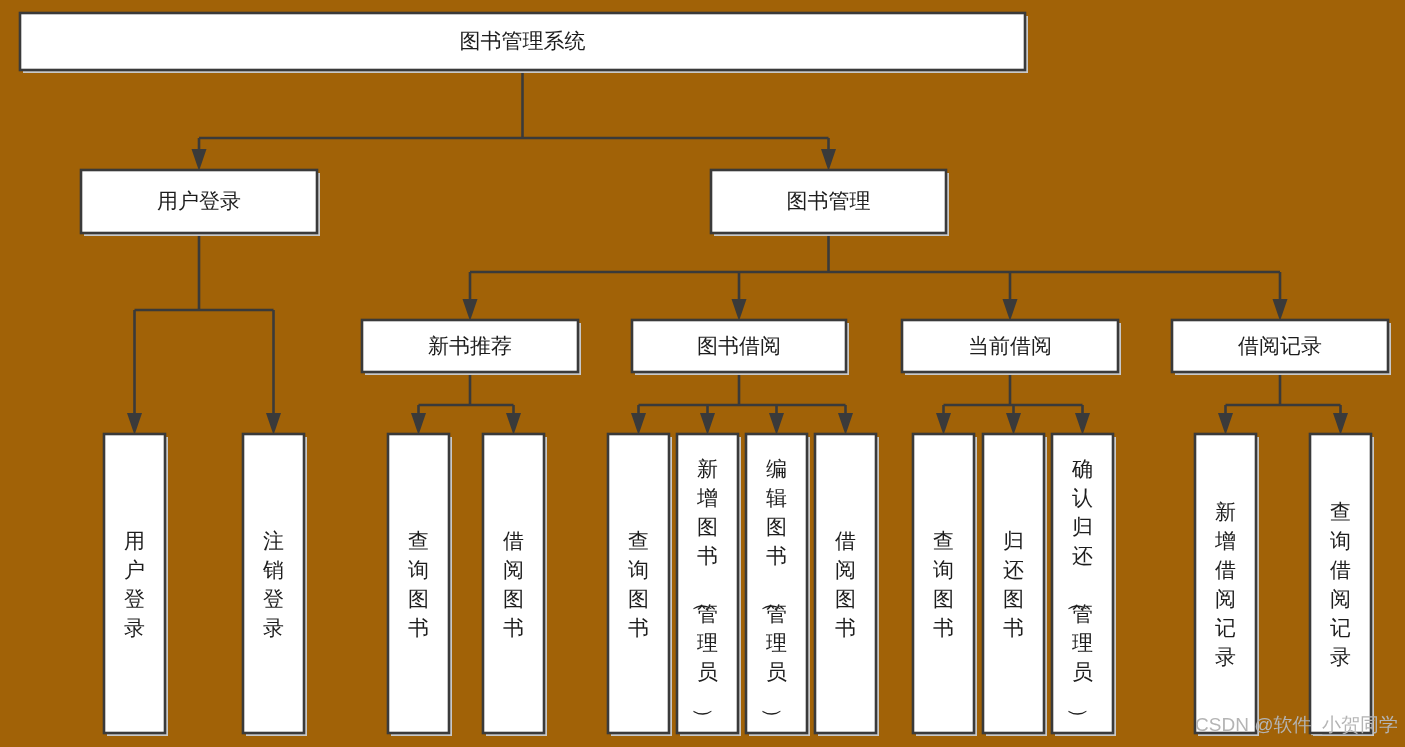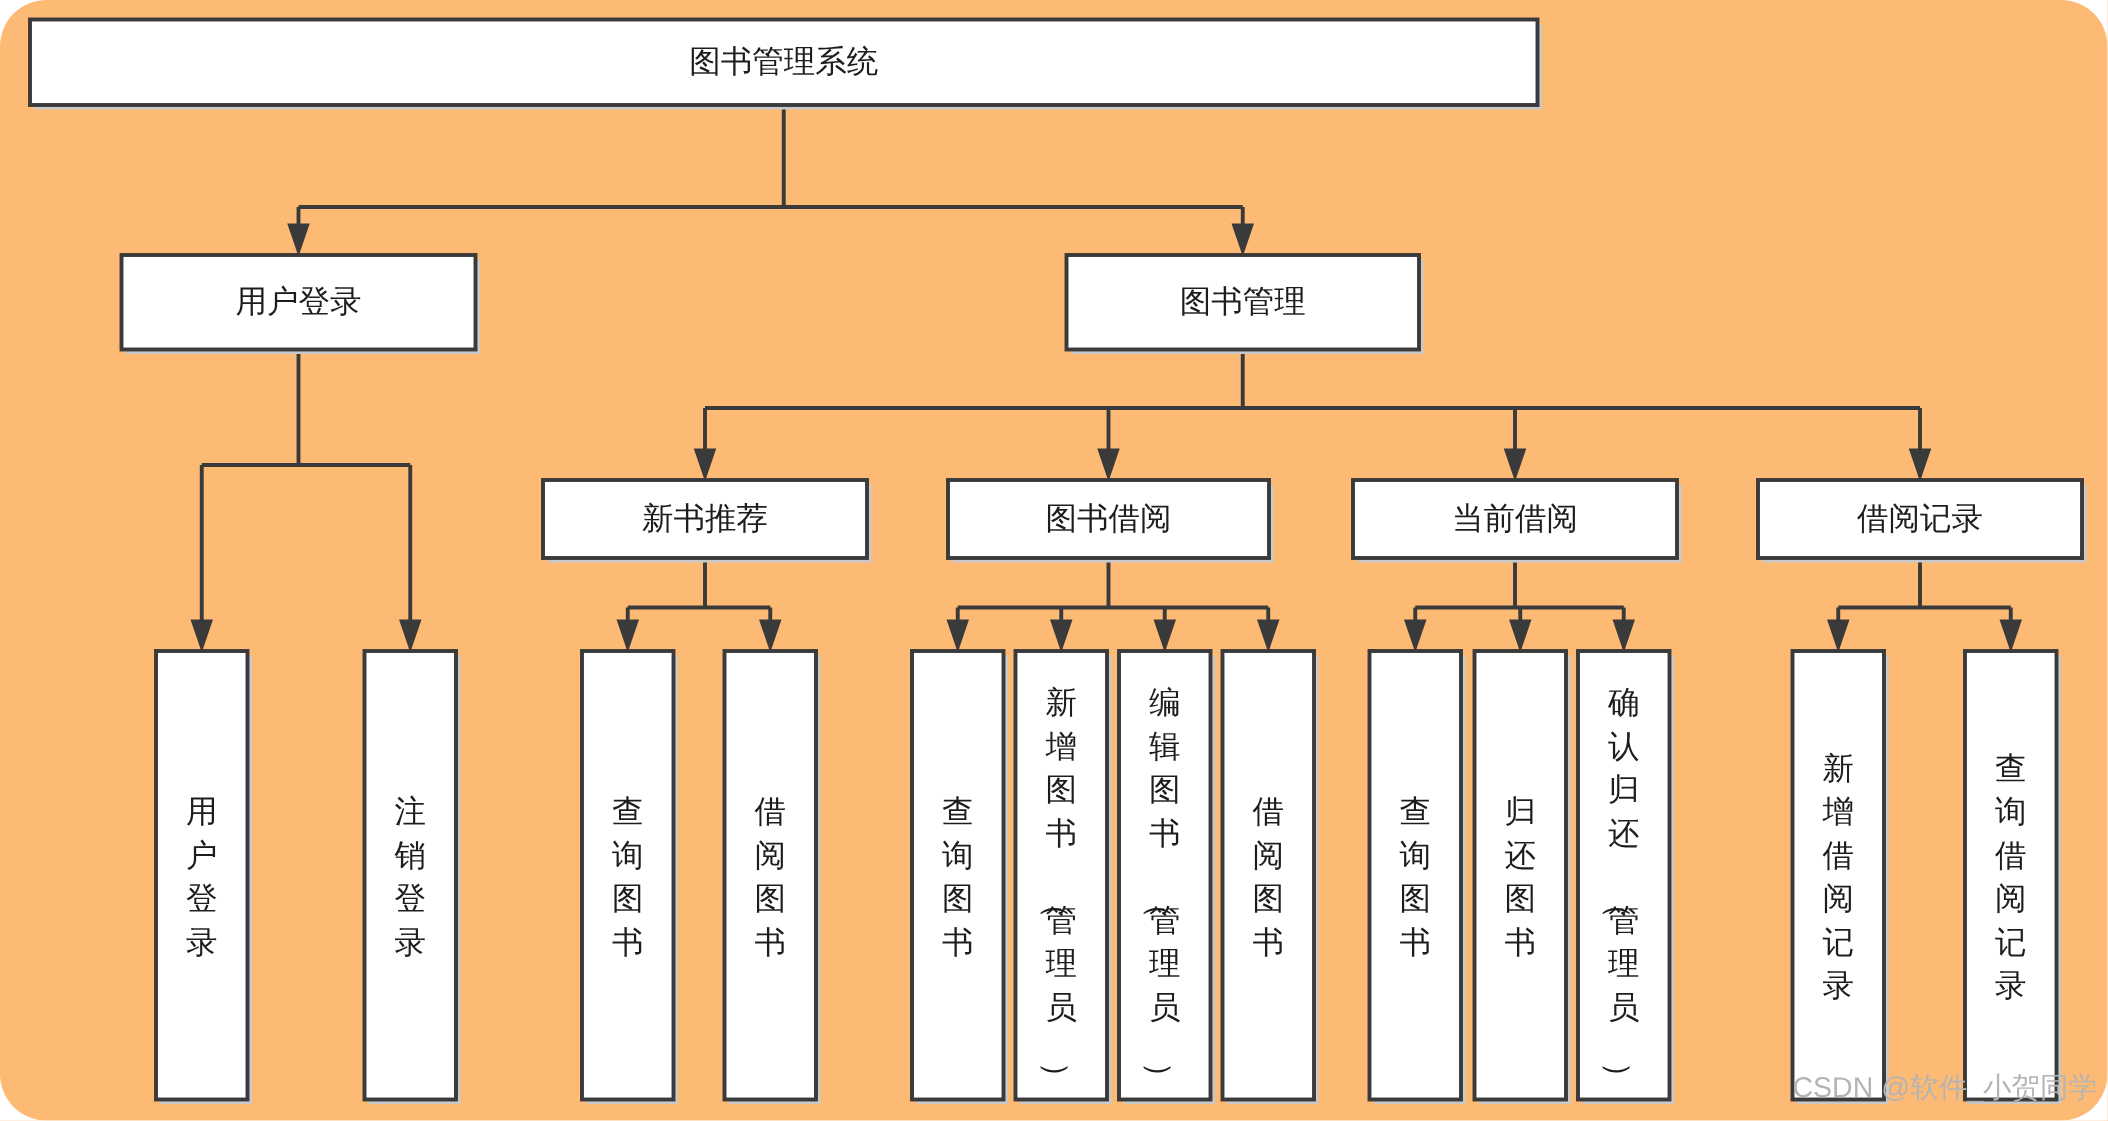--- a/index.html
+++ b/index.html
@@ -8,23 +8,22 @@
     padding: 0;
     background: #ffffff;
   }
   body {
     font-family: "Liberation Sans", "DejaVu Sans", sans-serif;
   }
   #diagram-root {
     position: relative;
     width: 1405px;
     height: 747px;
-    background: #fdba74;
+    background: #a16207;
     overflow: hidden;
-    border-radius: 31px;
   }
   svg#tree-svg {
     position: absolute;
     left: 0;
     top: 0;
     width: 1405px;
     height: 747px;
     display: block;
   }
   .node-box {

